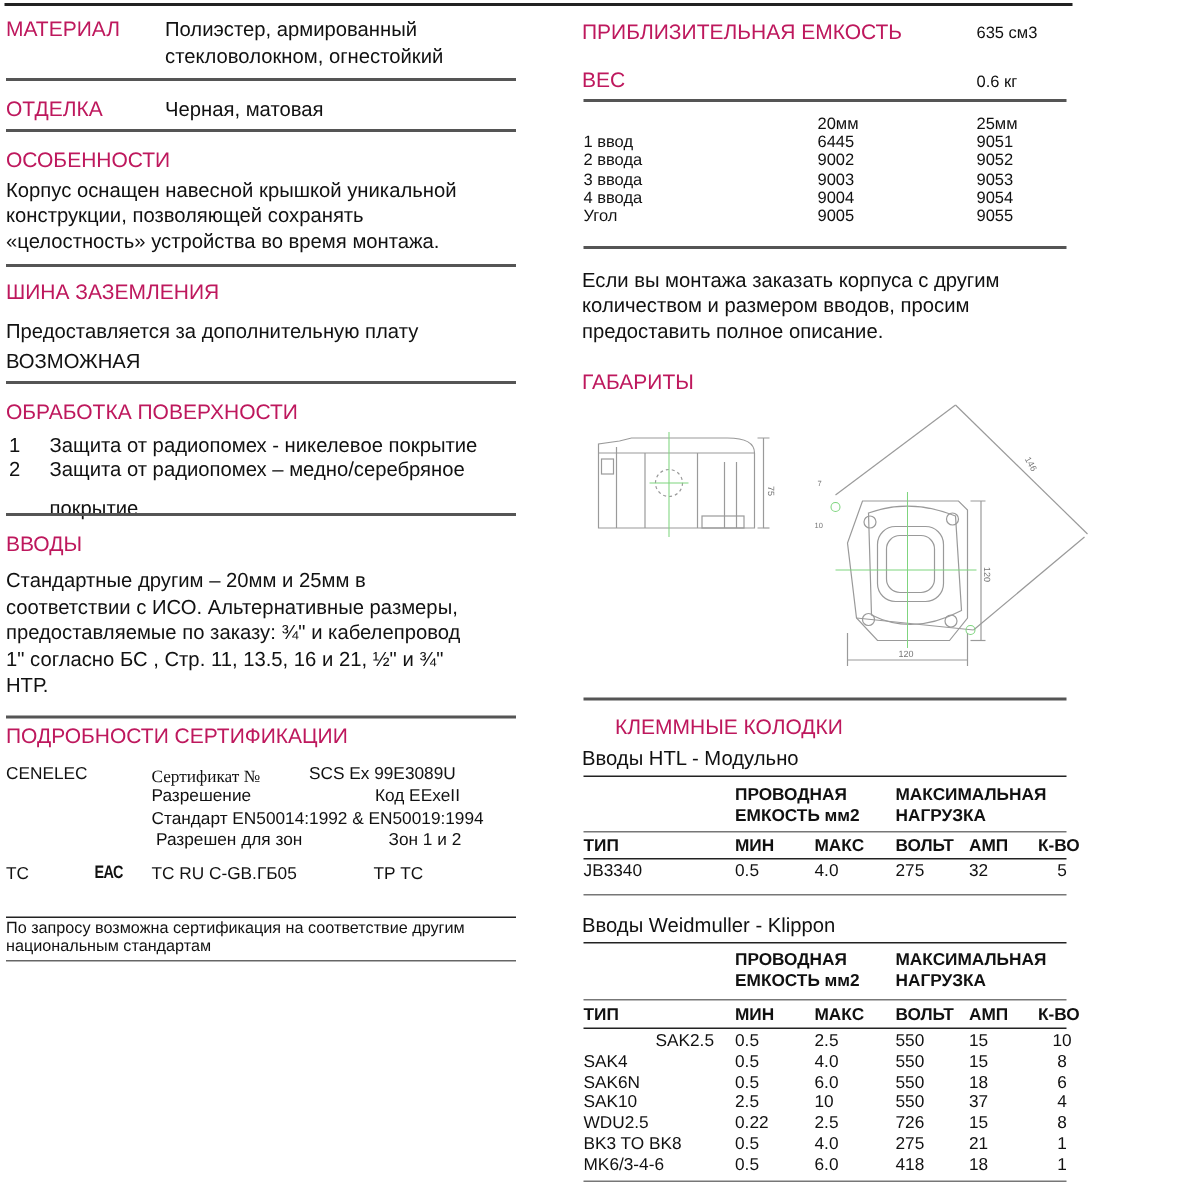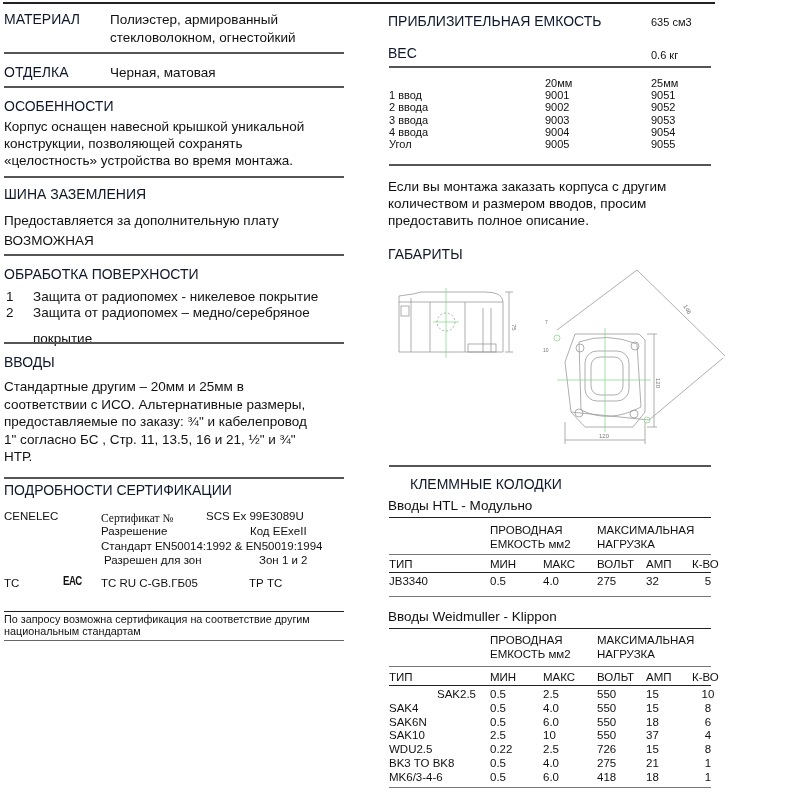--- a/index.html
+++ b/index.html
@@ -1,25 +1,25 @@
 <!DOCTYPE html>
 <html><head>
 <meta charset="utf-8">
 <style>
   * { box-sizing: border-box; margin: 0; padding: 0; }
   html, body { width: 798px; height: 795px; background: #ffffff; overflow: hidden; }
   body { position: relative; font-family: "Liberation Sans", sans-serif; color: #111; font-size: 13px; }
   .abs { position: absolute; }
-  .h { font-size: 14px; color: #0f172a; line-height: 17px; }
+  .h { font-size: 14px; color: #be185d; line-height: 17px; }
   .t { font-size: 13.5px; line-height: 17px; color: #111; }
   .rule { position: absolute; height: 0; border-top: 2px solid #555; }
   .rule-dark { border-top: 2.5px solid #222; }
   .small { font-size: 11px; line-height: 12.5px; }
   .cell { position: absolute; font-size: 11px; line-height: 12px; }
-  .tb { position: absolute; font-size: 11.5px; line-height: 14px; font-weight: normal; color: #111; }
+  .tb { position: absolute; font-size: 11.5px; line-height: 14px; font-weight: bold; color: #111; }
   .td { position: absolute; font-size: 11.5px; line-height: 14px; color: #111; }
   .thin { position: absolute; height: 0; border-top: 1.3px solid #222; }
   svg text { font-family: "Liberation Sans", sans-serif; }
 </style>
 </head>
 <body>
 
 <div class="rule rule-dark" style="left:3px; top:2px; width:473px;"></div>
 
 <div class="abs h" style="left:4px; top:11px;">МАТЕРИАЛ</div>
@@ -85,21 +85,21 @@
 <div class="abs small" style="left:651px; top:16px;">635 см3</div>
 <div class="abs h" style="left:388px; top:45px;">ВЕС</div>
 <div class="abs small" style="left:651px; top:49px;">0.6 кг</div>
 <div class="rule" style="left:389px; top:66px; width:322px;"></div>
 
 <div>
   <div class="cell" style="left:545px; top:77px;">20мм</div>
   <div class="cell" style="left:651px; top:77px;">25мм</div>
   <div id="codes-rows">
       <div class="cell" style="left: 389px; top: 89px;">1 ввод</div>
-      <div class="cell" style="left: 545px; top: 89px;">9001</div>
+      <div class="cell" style="left: 545px; top: 89px;">6445</div>
       <div class="cell" style="left: 651px; top: 89px;">9051</div>
       <div class="cell" style="left: 389px; top: 101.3px;">2 ввода</div>
       <div class="cell" style="left: 545px; top: 101.3px;">9002</div>
       <div class="cell" style="left: 651px; top: 101.3px;">9052</div>
       <div class="cell" style="left: 389px; top: 113.6px;">3 ввода</div>
       <div class="cell" style="left: 545px; top: 113.6px;">9003</div>
       <div class="cell" style="left: 651px; top: 113.6px;">9053</div>
       <div class="cell" style="left: 389px; top: 125.9px;">4 ввода</div>
       <div class="cell" style="left: 545px; top: 125.9px;">9004</div>
       <div class="cell" style="left: 651px; top: 125.9px;">9054</div>

